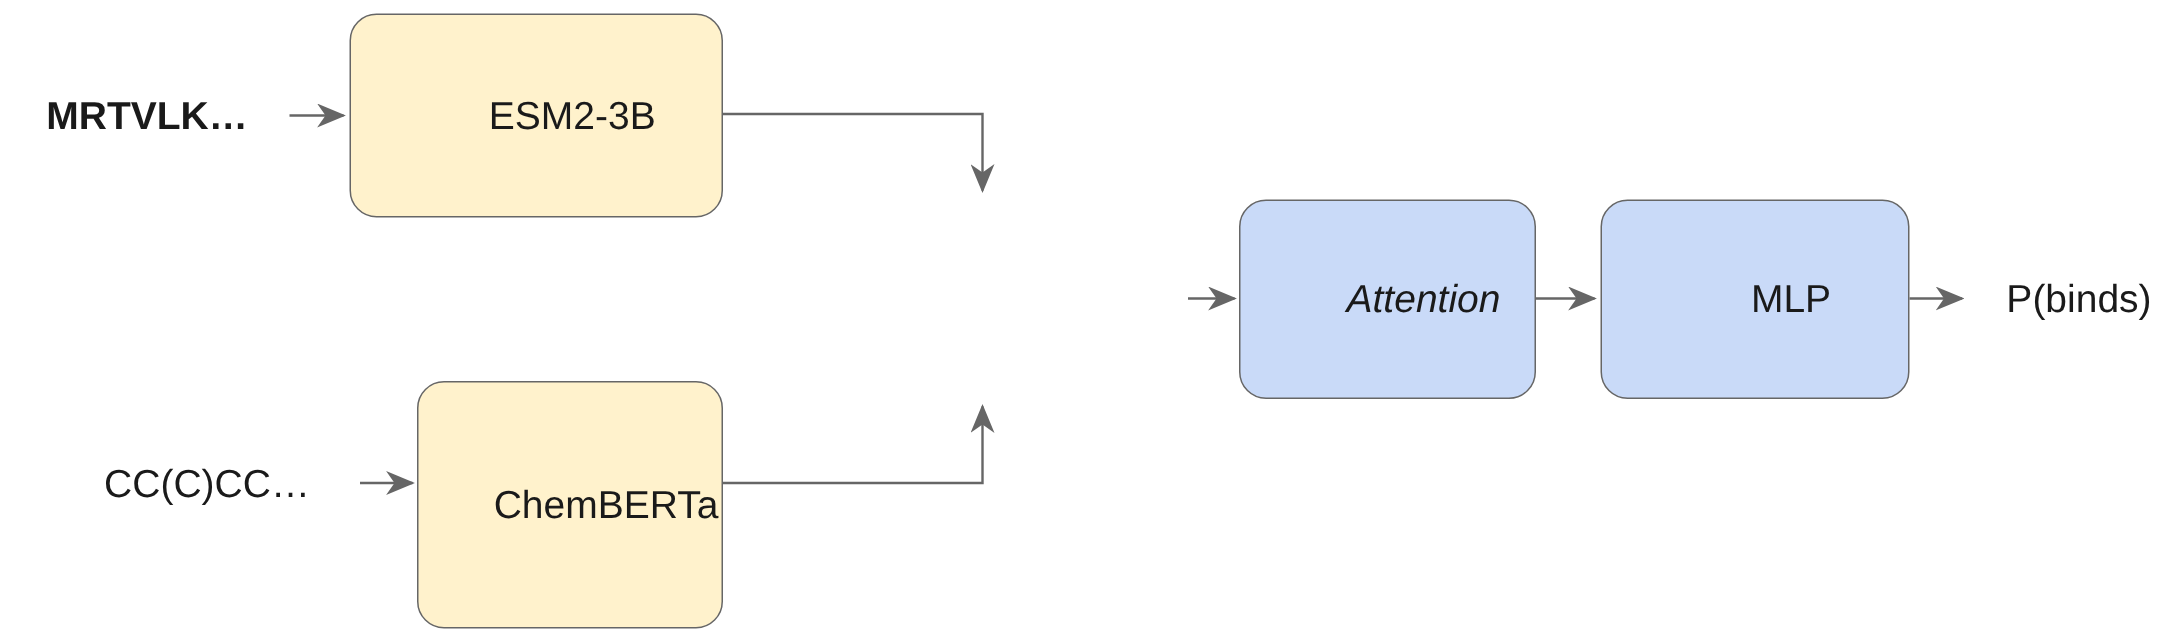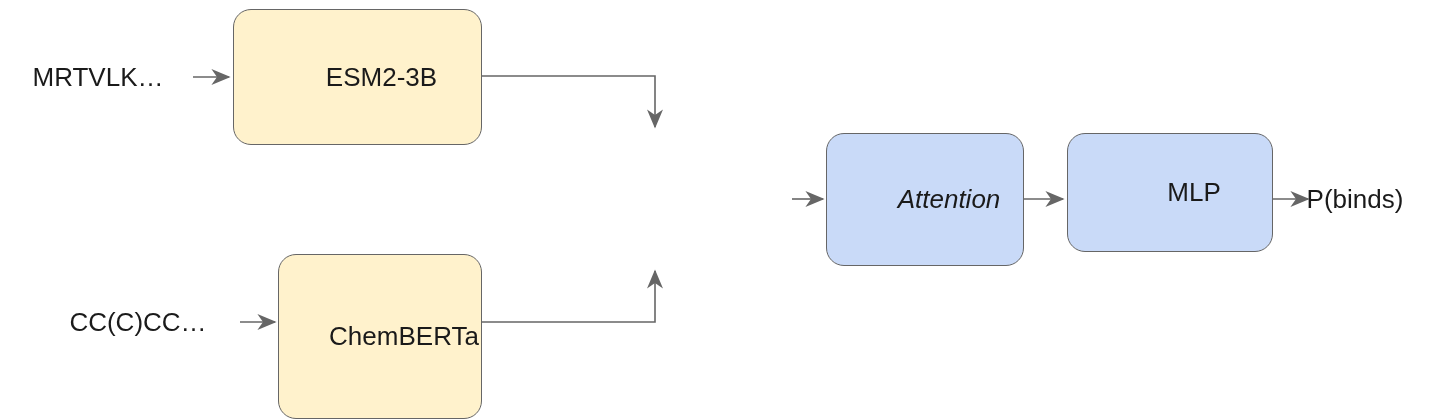--- a/index.html
+++ b/index.html
@@ -25,28 +25,28 @@
     position:absolute;display:flex;align-items:center;justify-content:center;
     text-align:center;border:1.6px solid var(--stroke);border-radius:18px;
     font-size:26px;line-height:33px;box-sizing:border-box;
   }
   .node.encoder{background:var(--encoder-fill);}
   .node.module{background:var(--module-fill);}
   .node-esm2{left:233px;top:9px;width:249px;height:136px;}
   .node-chemberta{left:278px;top:254px;width:204px;height:165px;}
   .node-joint{left:520px;top:130px;width:272px;height:138px;}
   .node-attnpool{left:826px;top:133px;width:198px;height:133px;font-style:italic;}
-  .node-mlp{left:1067px;top:133px;width:206px;height:119px;}
+  .node-mlp{left:1067px;top:133px;width:206px;height:133px;}
   .floating-label{
     position:absolute;display:flex;align-items:center;justify-content:center;
     font-size:26px;white-space:nowrap;
   }
-  .label-protein{left:8px;top:57px;width:180px;height:40px;}
+  .label-protein{left:8px;top:57px;width:180px;height:40px;font-weight:bold;}
   .label-ligand{left:53px;top:302px;width:170px;height:40px;}
-  .label-output{left:1294px;top:179px;width:122px;height:40px;}
+  .label-output{left:1325px;top:179px;width:122px;height:40px;}
   .line{display:block;margin-left:48px;}
 </style>
 </head>
 <body>
 
 <div class="canvas">
 
   <svg class="wires" viewBox="0 0 1456 419" xmlns="http://www.w3.org/2000/svg">
     <defs>
       <marker id="arrow" viewBox="0 0 12 10" refX="11" refY="5" markerWidth="12" markerHeight="10" orient="auto-start-reverse">

